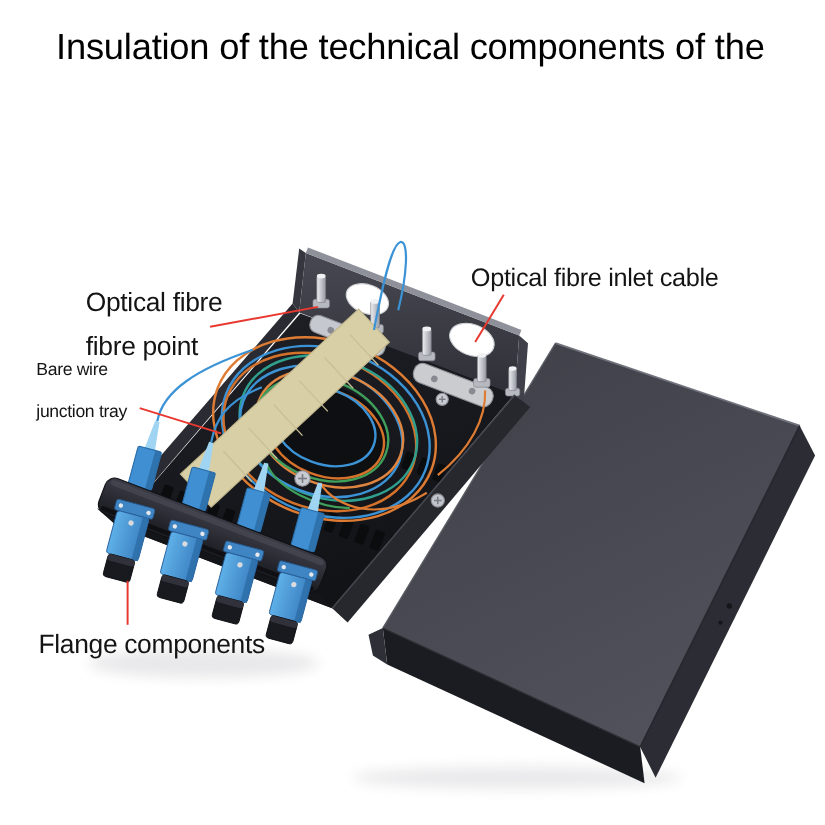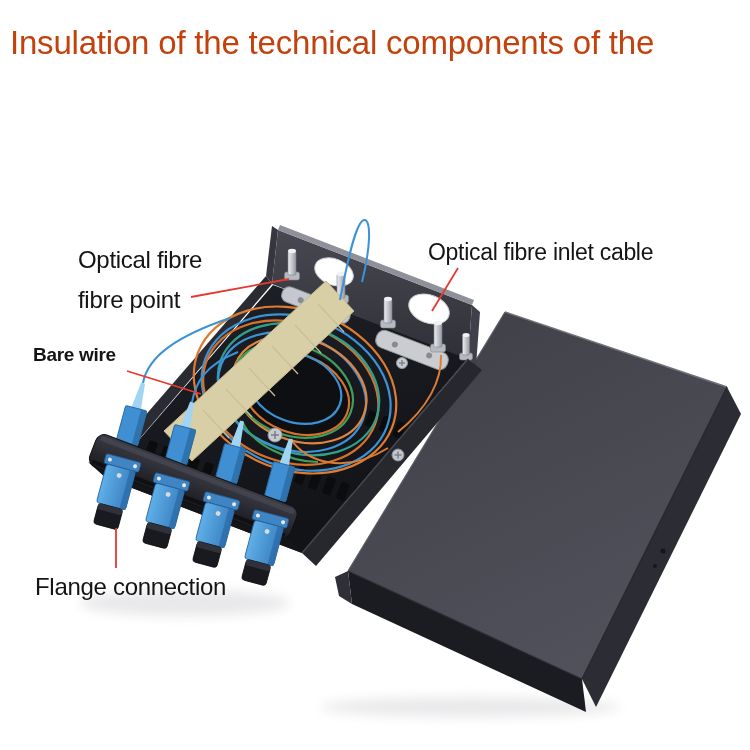--- a/index.html
+++ b/index.html
@@ -2,30 +2,30 @@
 <html><head>
 <meta charset="utf-8">
 <style>
   html,body{margin:0;padding:0;background:#ffffff;}
   #stage{
     position:relative;width:750px;height:750px;background:#ffffff;overflow:hidden;
     font-family:"Liberation Sans","DejaVu Sans",sans-serif;
   }
   #title-block{
     position:absolute;left:0;top:14px;width:750px;
-    box-sizing:border-box;
-    font-size:33px;line-height:58px;color:#c2410c;letter-spacing:-0.2px;
+    padding-left:41px;box-sizing:border-box;
+    font-size:33px;line-height:58px;color:#000000;letter-spacing:-0.2px;
   }
   #title-block .t1{padding-left:10px;}
   .callout{
     position:absolute;color:#141414;letter-spacing:-0.3px;white-space:nowrap;
   }
-  #lbl-fixing{left:78px;top:240px;font-size:24px;line-height:40px;}
+  #lbl-fixing{left:78px;top:256px;font-size:24px;line-height:40px;}
   #lbl-inlet{left:428px;top:238px;font-size:23px;line-height:28px;}
-  #lbl-bare{left:33px;top:336px;font-size:19px;line-height:38px;font-weight:bold;}
+  #lbl-bare{left:33px;top:318px;font-size:16px;line-height:38px;}
   #lbl-flange{left:35px;top:573px;font-size:24px;line-height:28px;}
   svg{position:absolute;left:0;top:0;}
 </style>
 </head>
 <body>
 
 <div id="stage">
 
   <div id="title-block">
     <div class="t1">Insulation of the technical components of the</div>
@@ -306,17 +306,18 @@
 
   <div id="lbl-fixing" class="callout">
     <div>Optical fibre</div>
     <div>fibre point</div>
   </div>
 
   <div id="lbl-inlet" class="callout">Optical fibre inlet cable</div>
 
   <div id="lbl-bare" class="callout">
     <div>Bare wire</div>
+    <div>junction tray</div>
   </div>
 
-  <div id="lbl-flange" class="callout">Flange connection</div>
+  <div id="lbl-flange" class="callout">Flange components</div>
 
 </div>
 
 </body></html>

